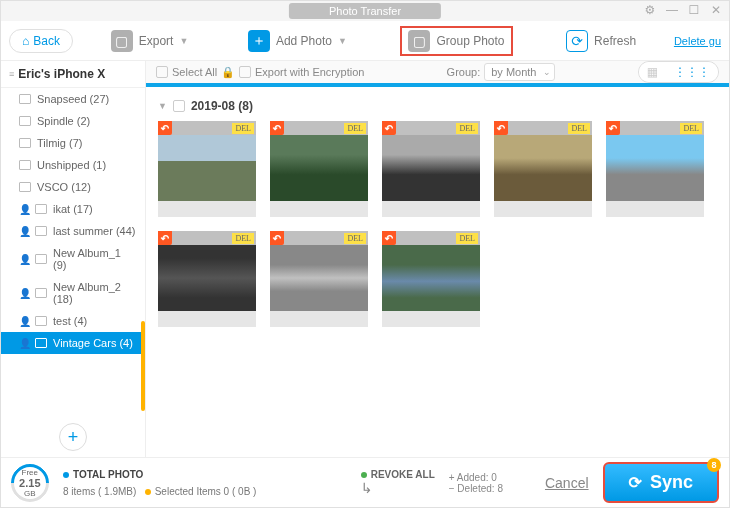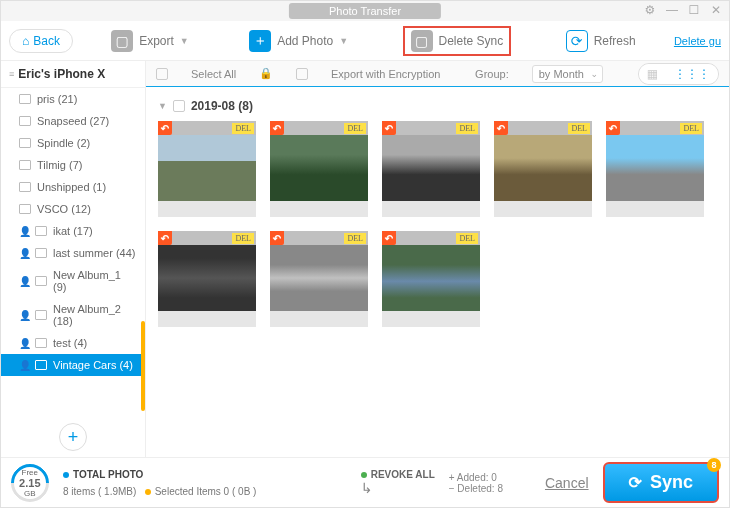--- a/index.html
+++ b/index.html
@@ -24,21 +24,21 @@
 .sidebar-header { padding: 6px 8px; font-weight: bold; font-size: 12px; color: #333; display: flex; align-items: center; gap: 4px; border-bottom: 1px solid #f0f0f0; }
 .sidebar-items { flex: 1; overflow: hidden; }
 .side-item { padding: 5px 8px 5px 18px; font-size: 11px; color: #666; display: flex; align-items: center; gap: 6px; cursor: default; }
 .side-item.active { background: #0099e5; color: #fff; }
 .side-icon { width: 12px; height: 10px; border: 1px solid #bbb; border-radius: 1px; display: inline-block; flex-shrink: 0; }
 .side-item.active .side-icon { border-color: #fff; }
 .side-person { width: 10px; height: 10px; color: #aaa; flex-shrink: 0; font-size: 10px; }
 .add-btn { width: 28px; height: 28px; border-radius: 50%; border: 1px solid #ddd; display: flex; align-items: center; justify-content: center; margin: 6px auto; color: #0099e5; font-size: 18px; cursor: default; background: #fff; }
 .sidebar-scroll { position: absolute; right: 0; top: 260px; width: 4px; height: 90px; background: #ffb300; border-radius: 2px; }
 .main { flex: 1; display: flex; flex-direction: column; position: relative; }
-.subbar { height: 26px; display: flex; align-items: center; padding: 0 10px; gap: 23px; border-bottom: 1px solid #0ea5e9; background: #fafafa; font-size: 11px; color: #888; }
+.subbar { height: 26px; display: flex; align-items: center; padding: 0 10px; gap: 4px; border-bottom: 4px solid #0ea5e9; background: #fafafa; font-size: 11px; color: #888; }
 .checkbox { width: 12px; height: 12px; border: 1px solid #ccc; border-radius: 2px; display: inline-block; }
 .lock-icon { color: #f5a623; }
 .group-dd { border: 1px solid #ddd; padding: 2px 18px 2px 6px; border-radius: 3px; background: #fff; position: relative; font-size: 11px; }
 .view-toggles { margin-left: auto; display: flex; gap: 0; border: 1px solid #ddd; border-radius: 12px; overflow: hidden; }
 .view-btn { padding: 3px 8px; font-size: 12px; color: #0099e5; background: #fff; }
 .view-btn.inactive { color: #ccc; }
 .content { flex: 1; padding: 8px 12px; overflow: auto; }
 .group-header { font-size: 12px; font-weight: bold; color: #444; padding: 4px 0 8px; display: flex; align-items: center; gap: 6px; }
 .grid { display: flex; flex-wrap: wrap; gap: 14px; }
 .thumb { width: 98px; }
@@ -98,42 +98,38 @@
       <span>Export</span>
       <span class="chev">▼</span>
     </div>
     <div class="tool-btn">
       <span class="tool-icon icon-add">＋</span>
       <span>Add Photo</span>
       <span class="chev">▼</span>
     </div>
     <div class="tool-btn highlight-red">
       <span class="tool-icon icon-delete">▢</span>
-      <span>Delete Sync</span>
+      <span>Group Photo</span>
     </div>
     <div class="tool-btn">
       <span class="tool-icon icon-refresh" style="color:#0099e5">⟳</span>
       <span>Refresh</span>
     </div>
   </div>
   <a class="quick-link">Delete gu</a>
 </div>
 
 <div class="body-row">
 
   <div class="sidebar">
     <div class="sidebar-header">
       <span class="chev">≡</span>
       <span>Eric's iPhone X</span>
     </div>
     <div class="sidebar-items" id="sidebar-items">
-        <div class="side-item">
-          <span class="side-icon"></span>
-          <span>pris (21)</span>
-        </div>
         <div class="side-item">
           <span class="side-icon"></span>
           <span>Snapseed (27)</span>
         </div>
         <div class="side-item">
           <span class="side-icon"></span>
           <span>Spindle (2)</span>
         </div>
         <div class="side-item">
           <span class="side-icon"></span>

